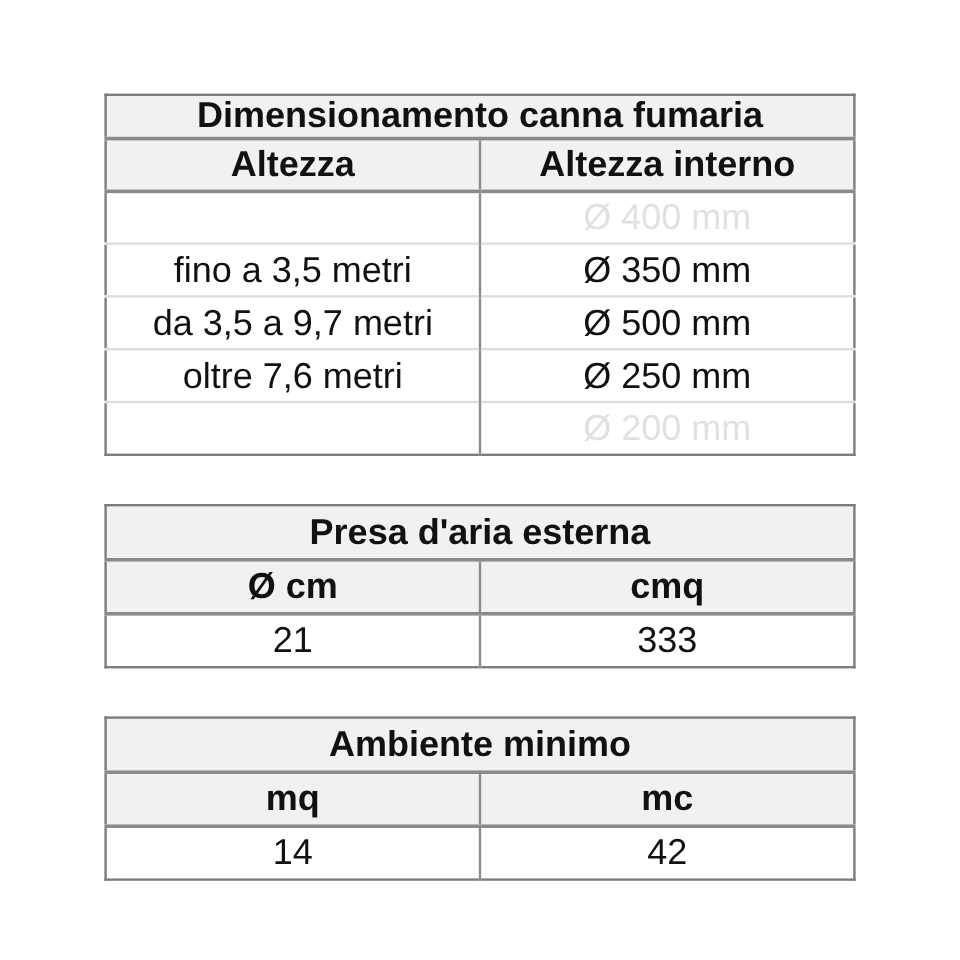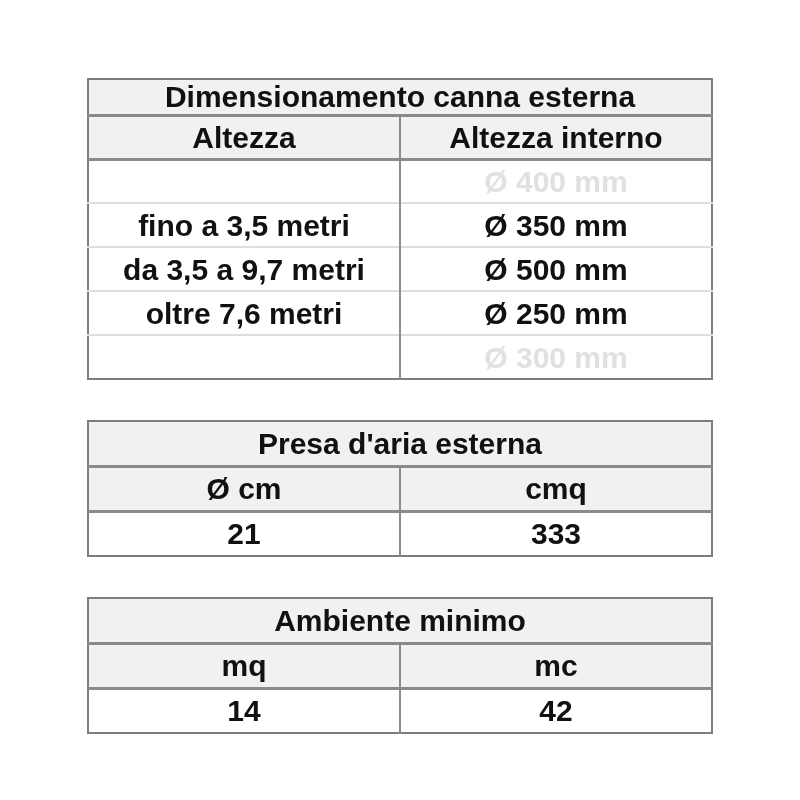--- a/index.html
+++ b/index.html
@@ -61,21 +61,21 @@
     background: var(--header-bg);
     font-weight: bold;
     height: 44px;
     border-bottom: 3px solid var(--border-heavy);
   }
   .t2 .row-head th, .t3 .row-head th {
     height: 45px;
   }
   .row-data td {
     height: 44px;
-    font-weight: bold;
+    font-weight: normal;
     border-top: 2px solid var(--border-light);
   }
   .t2 .row-data td, .t3 .row-data td {
     height: 45px;
     border-top: none;
     margin-left: 20px;
   }
   .row-head th + th,
   .row-data td + td {
     border-left: 2px solid var(--divider);
@@ -85,21 +85,21 @@
   }
 </style>
 </head>
 <body>
 
 <div class="page">
 
   <table class="spec-table t1">
     <tbody>
       <tr class="row-title">
-        <th colspan="2">Dimensionamento canna esterna</th>
+        <th colspan="2">Dimensionamento canna fumaria</th>
       </tr>
       <tr class="row-head">
         <th>Altezza</th>
         <th>Altezza interno</th>
       </tr>
       <tr class="row-data">
         <td class="faded"></td>
         <td class="faded">Ø 400 mm</td>
       </tr>
       <tr class="row-data">
@@ -109,21 +109,21 @@
       <tr class="row-data">
         <td>da 3,5 a 9,7 metri</td>
         <td>Ø 500 mm</td>
       </tr>
       <tr class="row-data">
         <td>oltre 7,6 metri</td>
         <td>Ø 250 mm</td>
       </tr>
       <tr class="row-data">
         <td class="faded"></td>
-        <td class="faded">Ø 300 mm</td>
+        <td class="faded">Ø 200 mm</td>
       </tr>
     </tbody>
   </table>
 
   <table class="spec-table t2 gap-above">
     <tbody>
       <tr class="row-title">
         <th colspan="2">Presa d'aria esterna</th>
       </tr>
       <tr class="row-head">

